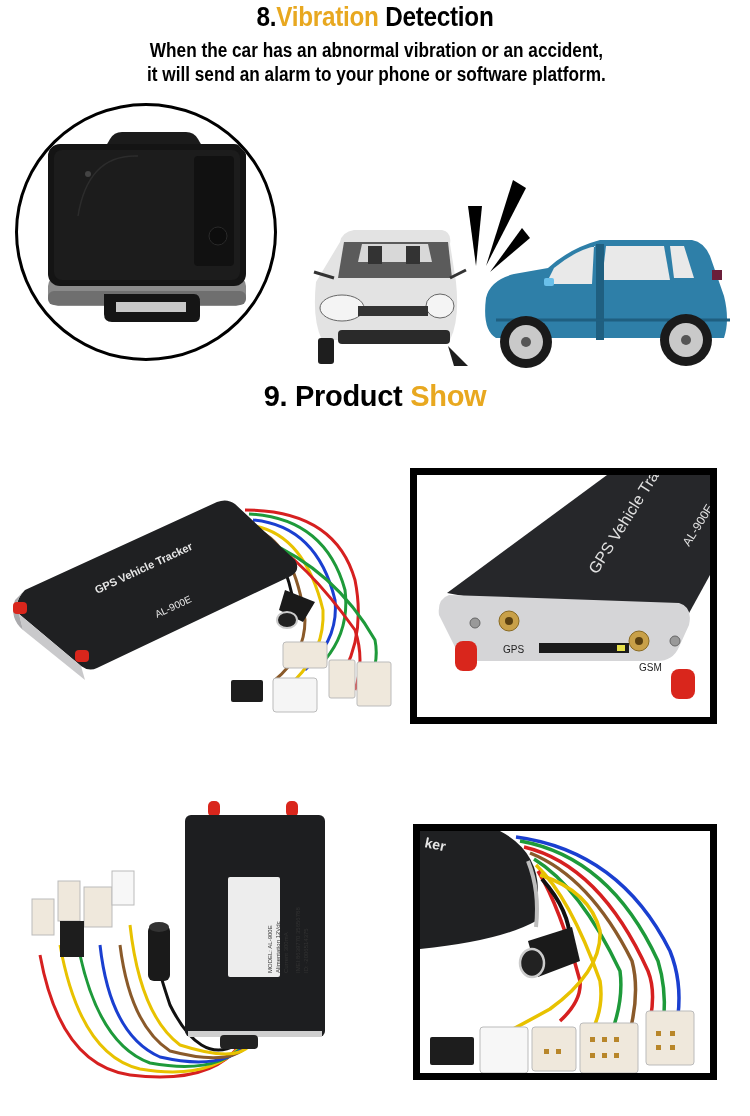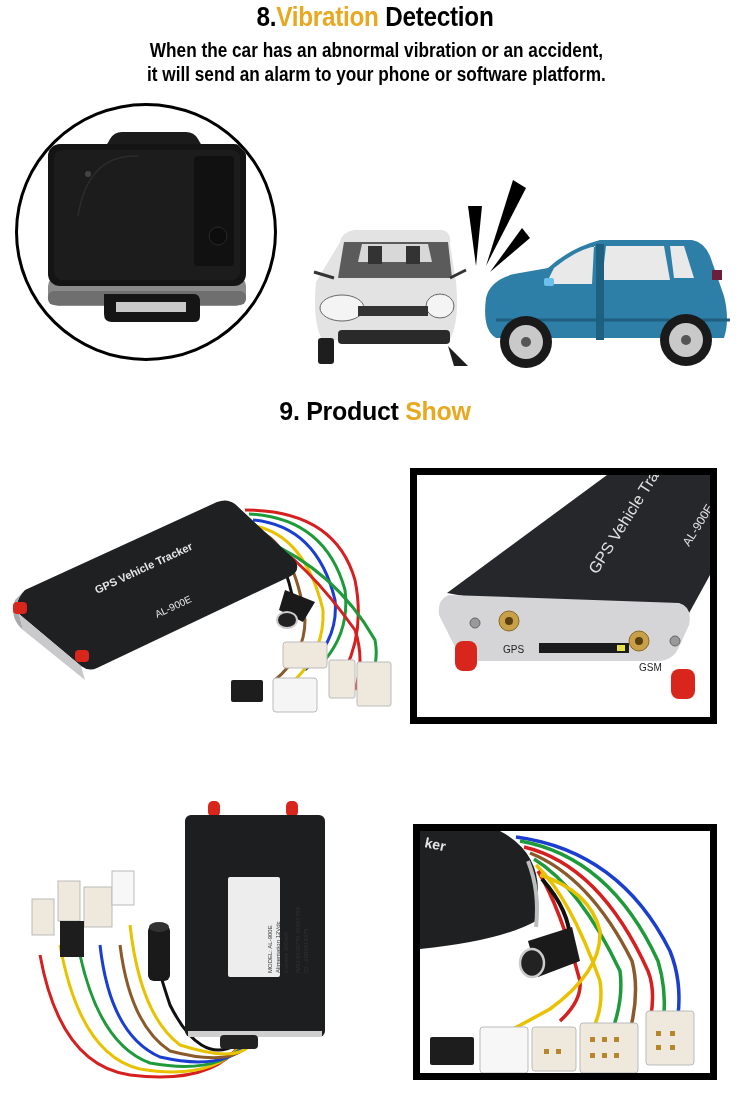--- a/index.html
+++ b/index.html
@@ -9,21 +9,21 @@
   .abs { position: absolute; }
 
   
   .section-title {
     position: absolute; left: 0; width: 750px; text-align: center;
     font-family: "Liberation Sans", sans-serif; font-weight: bold;
     letter-spacing: -0.3px;
   }
   .accent { color: #E8A820; }
   #title8 { top: 2px; font-size: 27px; transform: scaleX(0.9); }
-  #title9 { top: 397px; font-size: 25px; }
+  #title9 { top: 380px; font-size: 29px; }
   .desc {
     position: absolute; left: 0; width: 750px; text-align: center;
     font-weight: bold; font-size: 20px; line-height: 24px;
     transform: scaleX(0.86); transform-origin: 385px 0;
   }
   #desc { top: 38px; }
 
   
   #circle {
     left: 15px; top: 103px; width: 262px; height: 258px;

